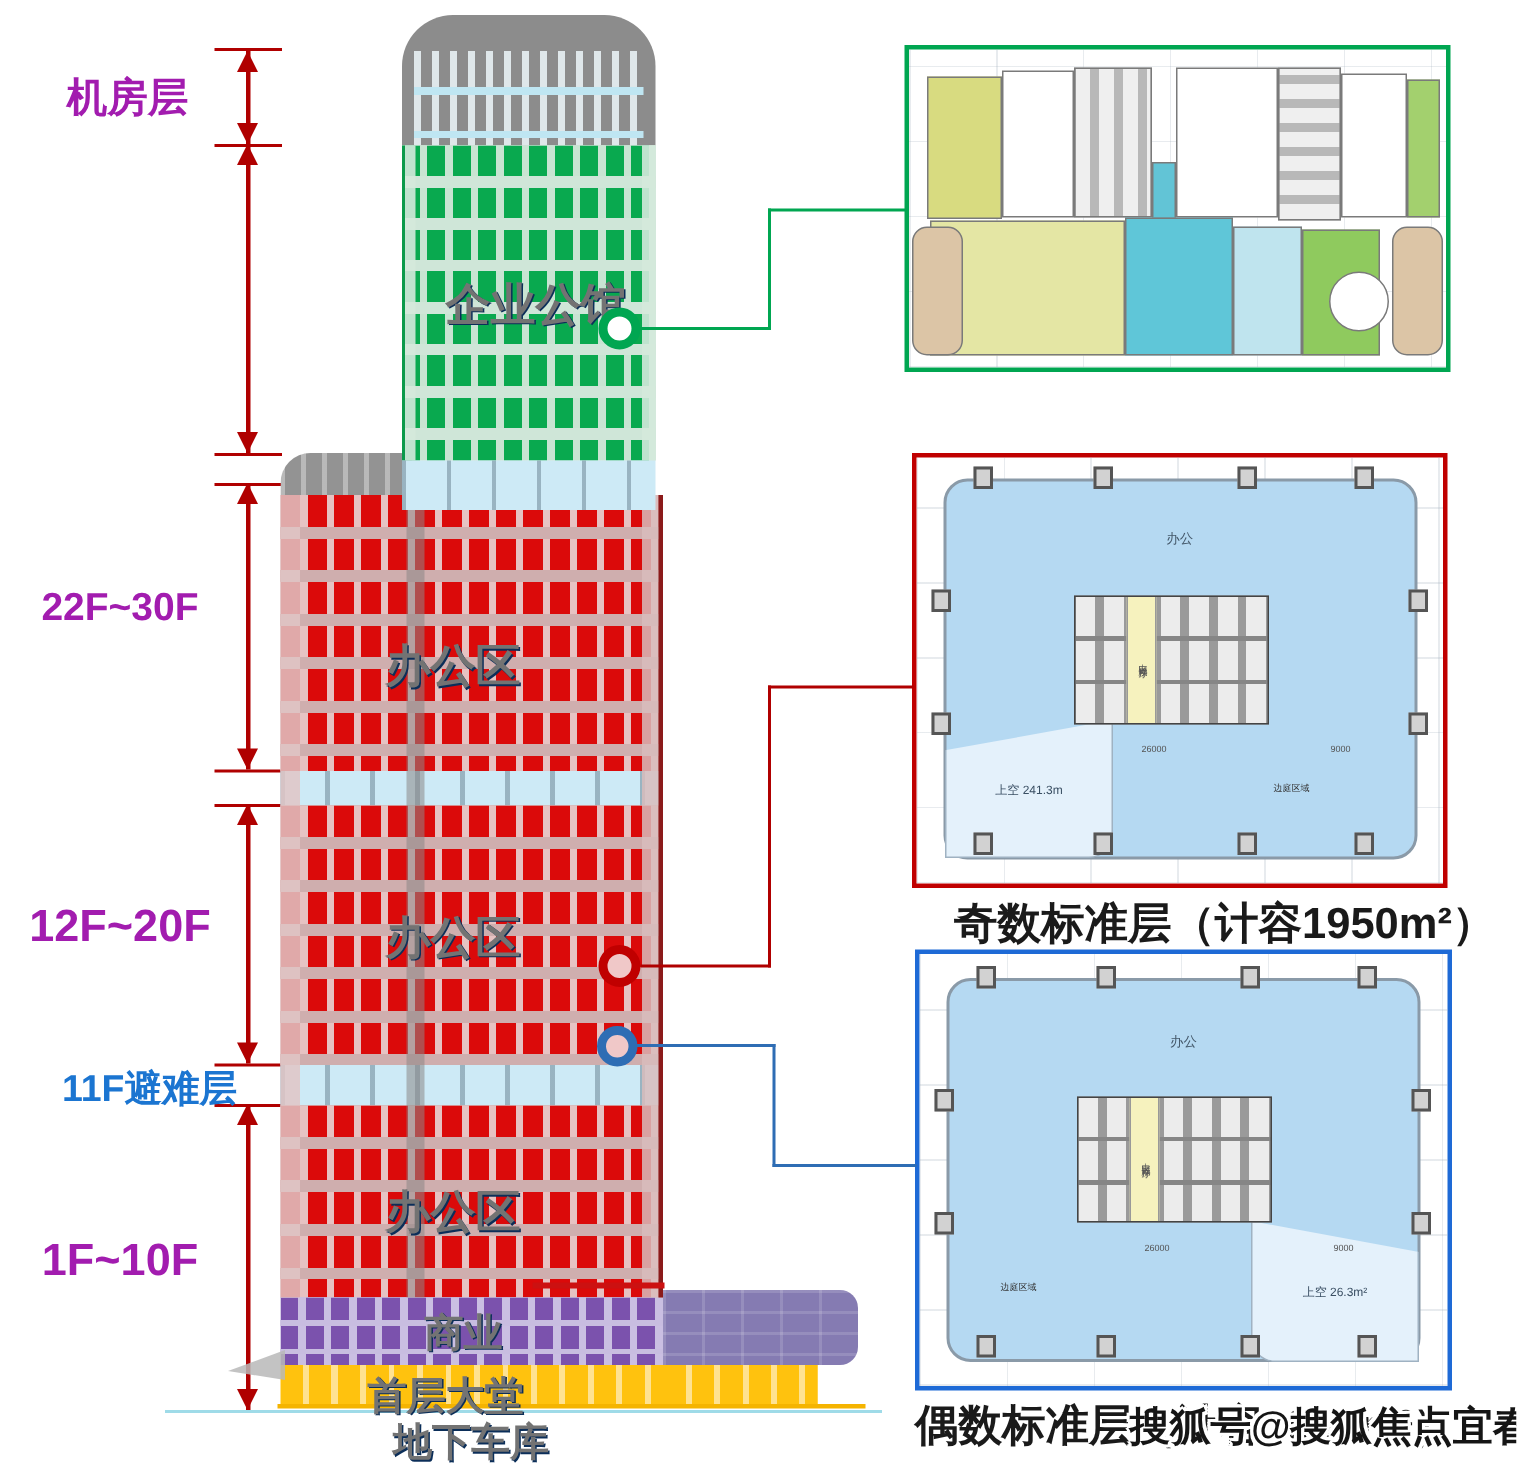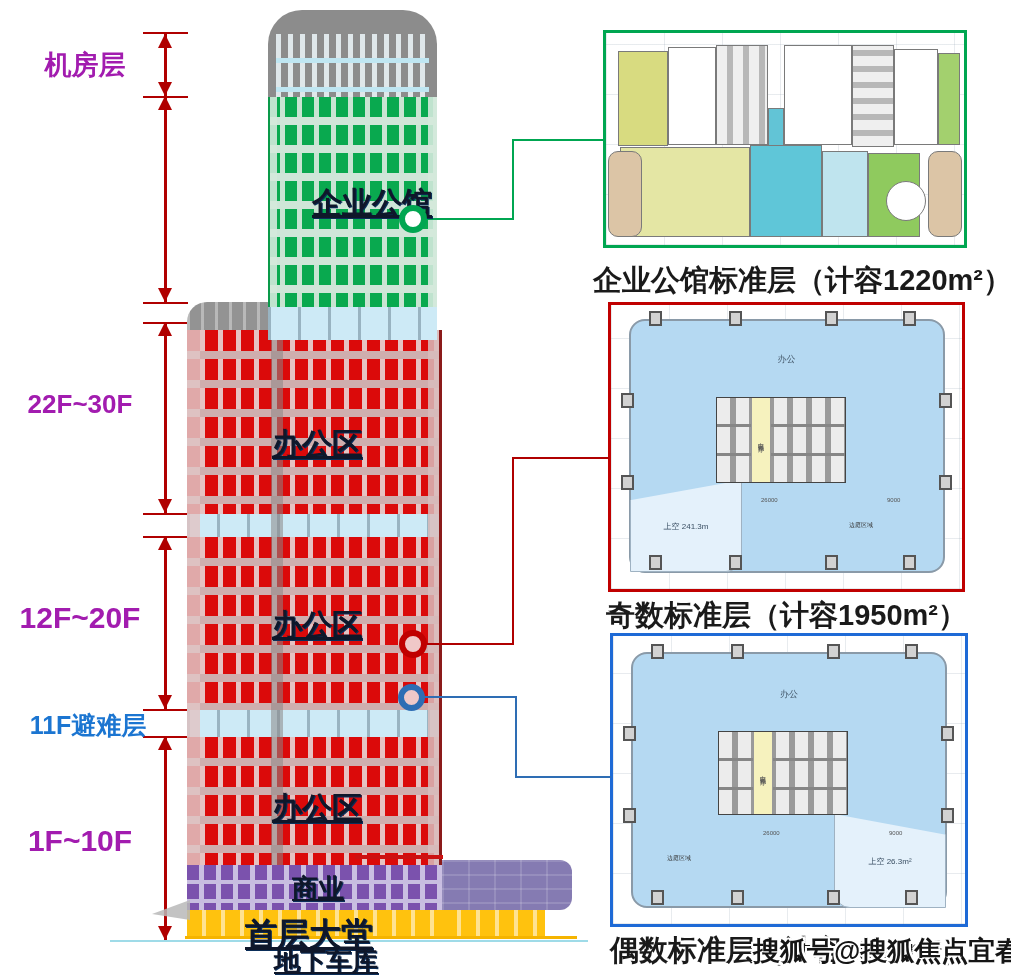--- a/index.html
+++ b/index.html
@@ -27,22 +27,22 @@
      repeating-linear-gradient(90deg,#09A94F 0 12px,#c8e4d2 12px 17px);}
   .sec-cyan{background-color:#CDEAF6;background-image:
      repeating-linear-gradient(90deg,rgba(110,135,150,.55) 0 3px,rgba(0,0,0,0) 3px 30px);}
   .sec-purple{background-color:#c3b8dc;background-image:
      repeating-linear-gradient(180deg,rgba(0,0,0,0) 0 15px,#c8bde0 15px 19px),
      repeating-linear-gradient(90deg,#7b52ad 0 12px,#cabfe2 12px 17px);}
   .sec-yellow{background-color:#FFC20E;background-image:
      repeating-linear-gradient(90deg,#FFC20E 0 15px,#ffe291 15px 19px);}
 
   .lt-strip{position:absolute;top:0;height:535px;}
-  .towerlbl{position:absolute;color:#0f172a;font-weight:bold;text-align:center;white-space:nowrap;
-            text-shadow:1px 1px 0 #0b2e59;z-index:6;text-decoration:underline;}
+  .towerlbl{position:absolute;color:#737373;font-weight:bold;white-space:nowrap;
+            text-shadow:1px 1px 0 #0b2e59;z-index:6;}
 
   
   .conn{position:absolute;z-index:5;}
   .marker{position:absolute;border-radius:50%;z-index:7;box-sizing:border-box;}
 
   
   .plan{position:absolute;background:#fff;box-sizing:border-box;z-index:4;}
   .plan-inner{position:absolute;inset:0;background-image:
      repeating-linear-gradient(90deg,rgba(150,165,180,.22) 0 1px,rgba(0,0,0,0) 1px 58px),
      repeating-linear-gradient(0deg,rgba(150,165,180,.22) 0 1px,rgba(0,0,0,0) 1px 50px);}
@@ -133,29 +133,29 @@
   <div class="arr up" style="top:322px;"></div>
   <div class="arr down" style="top:499px;"></div>
   <div class="arr up" style="top:536px;"></div>
   <div class="arr down" style="top:695px;"></div>
   <div class="arr up" style="top:736px;"></div>
   <div class="arr down" style="top:926px;"></div>
 
   <div class="lblR" style="left:20px;width:130px;top:47px;">机房层</div>
   <div class="lblR" style="left:5px;width:150px;top:389px;font-size:26px;">22F~30F</div>
   <div class="lblR" style="left:5px;width:150px;top:601px;font-size:30px;">12F~20F</div>
-  <div class="lblB" style="left:18px;width:140px;top:709px;">11F避难层</div>
+  <div class="lblB" style="left:18px;width:140px;top:709px;text-align:right;">11F避难层</div>
   <div class="lblR" style="left:5px;width:150px;top:824px;font-size:30px;">1F~10F</div>
 
   <div class="towerlbl" style="left:297px;width:150px;top:183px;font-size:30px;">企业公馆</div>
   <div class="towerlbl" style="left:257px;width:120px;top:424px;font-size:30px;">办公区</div>
   <div class="towerlbl" style="left:257px;width:120px;top:605px;font-size:30px;">办公区</div>
   <div class="towerlbl" style="left:257px;width:120px;top:788px;font-size:30px;">办公区</div>
   <div class="towerlbl" style="left:283px;width:70px;top:871px;font-size:26px;">商业</div>
-  <div class="towerlbl" style="left:245px;width:128px;top:913px;font-size:32px;">首层大堂</div>
+  <div class="towerlbl" style="left:245px;width:128px;top:913px;font-size:26px;">首层大堂</div>
   <div class="towerlbl" style="left:262px;width:128px;top:944px;font-size:26px;">地下车库</div>
 
   <div class="conn" style="left:427px;top:218px;width:87px;height:2px;background:#00A651;"></div>
   <div class="conn" style="left:512px;top:139px;width:2px;height:81px;background:#00A651;"></div>
   <div class="conn" style="left:512px;top:139px;width:92px;height:2px;background:#00A651;"></div>
 
   <div class="conn" style="left:427px;top:643px;width:87px;height:2px;background:#B00000;"></div>
   <div class="conn" style="left:512px;top:457px;width:2px;height:188px;background:#B00000;"></div>
   <div class="conn" style="left:512px;top:457px;width:97px;height:2px;background:#B00000;"></div>
 
@@ -181,21 +181,20 @@
       <div class="p1block" style="left:162px;top:75px;width:16px;height:38px;background:#62c4d6;"></div>
       <div class="p1block" style="left:14px;top:114px;width:130px;height:90px;background:#e4e6a4;"></div>
       <div class="p1block" style="left:144px;top:112px;width:72px;height:92px;background:#5fc6d8;"></div>
       <div class="p1block" style="left:216px;top:118px;width:46px;height:86px;background:#bfe4ee;"></div>
       <div class="p1block" style="left:262px;top:120px;width:52px;height:84px;background:#8fca5e;"></div>
       <div class="p1block" style="left:280px;top:148px;width:40px;height:40px;background:#fff;border-radius:50%;"></div>
       <div class="p1block" style="left:2px;top:118px;width:34px;height:86px;background:#dcc5a6;border-radius:10px;"></div>
       <div class="p1block" style="left:322px;top:118px;width:34px;height:86px;background:#dcc5a6;border-radius:10px;"></div>
     </div>
   </div>
-  <div class="caption" style="left:593px;width:384px;top:261px;">企业公馆标准层（计容1220m²）</div>
 
   <div class="plan" style="left:608px;top:302px;width:357px;height:290px;border:3px solid #C00000;">
     <div class="plan-inner">
       <div class="plate" style="left:18px;top:14px;width:316px;height:254px;"></div>
       <div class="void" style="left:19px;top:175px;width:112px;height:92px;border-radius:0 0 16px 0;clip-path:polygon(0 22%,100% 0,100% 100%,0 100%);">
         <span>上空 241.3m</span>
       </div>
       <div class="core" style="left:105px;top:92px;width:130px;height:86px;">
         <div class="corestrip" style="left:34px;width:18px;">
           <span>中区候梯厅</span>
@@ -212,21 +211,21 @@
       <div class="col" style="left:38px;top:250px;"></div>
       <div class="col" style="left:118px;top:250px;"></div>
       <div class="col" style="left:214px;top:250px;"></div>
       <div class="col" style="left:292px;top:250px;"></div>
       <div class="col" style="left:10px;top:88px;"></div>
       <div class="col" style="left:10px;top:170px;"></div>
       <div class="col" style="left:328px;top:88px;"></div>
       <div class="col" style="left:328px;top:170px;"></div>
     </div>
   </div>
-  <div class="caption" style="left:606px;width:360px;top:596px;">奇数标准层（计容1950m²）</div>
+  <div class="caption" style="left:636px;width:360px;top:596px;">奇数标准层（计容1950m²）</div>
 
   <div class="plan" style="left:610px;top:633px;width:358px;height:294px;border:3px solid #1E6AD6;">
     <div class="plan-inner">
       <div class="plate" style="left:18px;top:16px;width:316px;height:256px;"></div>
       <div class="void" style="left:221px;top:178px;width:112px;height:94px;border-radius:0 0 0 16px;clip-path:polygon(0 0,100% 22%,100% 100%,0 100%);">
         <span>上空 26.3m²</span>
       </div>
       <div class="core" style="left:105px;top:95px;width:130px;height:84px;">
         <div class="corestrip" style="left:34px;width:18px;">
           <span>中区候梯厅</span>

